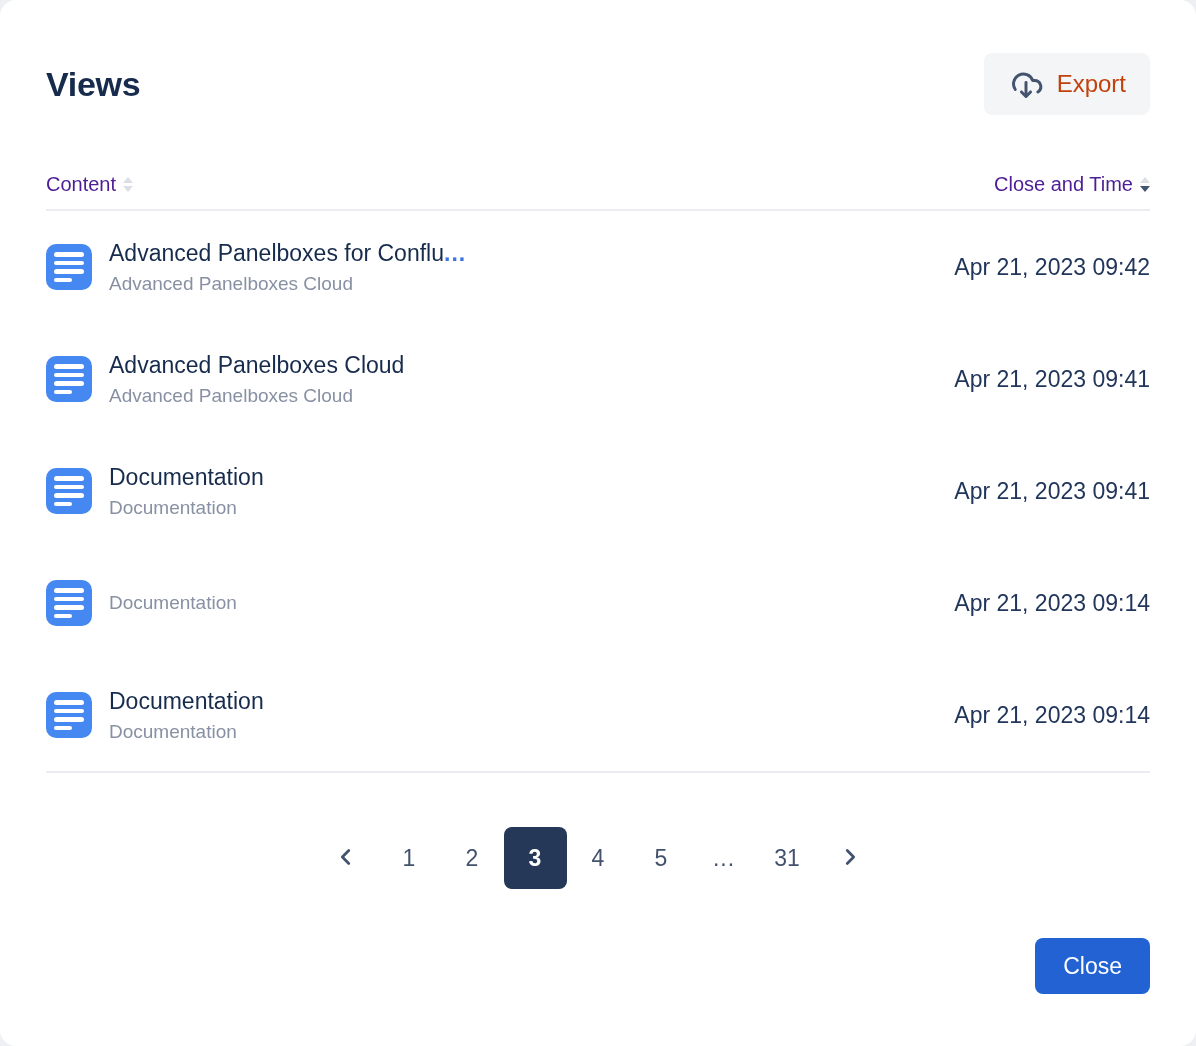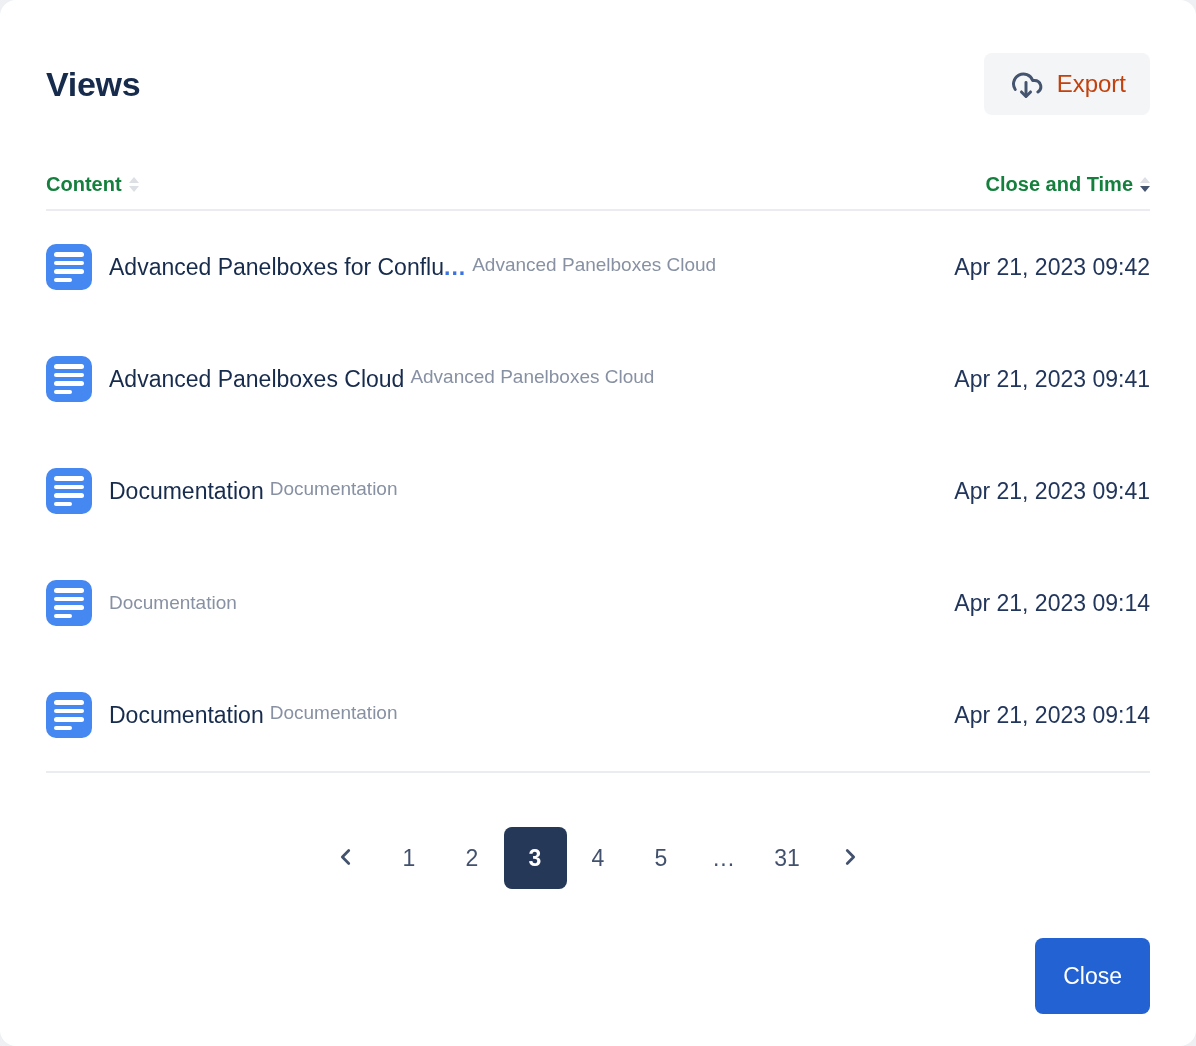--- a/index.html
+++ b/index.html
@@ -36,21 +36,21 @@
   .export-btn svg { display: block; }
 
   
   .table-head {
     display: flex; justify-content: space-between; align-items: center;
     margin-top: 58px; padding-bottom: 13px;
     border-bottom: 2px solid #EBECF0;
   }
   .th {
     display: flex; align-items: center; gap: 7px;
-    font-size: 20px; font-weight: 700; color: #15803d;
+    font-size: 20px; font-weight: 400; color: #4c1d95;
     cursor: pointer;
   }
   .sort-icon { display: flex; flex-direction: column; gap: 3px; }
   .tri-up {
     width: 0; height: 0;
     border-left: 5.5px solid transparent; border-right: 5.5px solid transparent;
     border-bottom: 6px solid #DCDFE4;
   }
   .tri-down {
     width: 0; height: 0;
@@ -66,21 +66,21 @@
   }
   .doc-icon {
     width: 46px; height: 46px; border-radius: 10px;
     background: #4688F1; box-sizing: border-box;
     padding: 8px; margin-right: 17px; flex: 0 0 auto;
     display: flex; flex-direction: column; justify-content: space-between;
   }
   .doc-icon .bar { height: 4.5px; border-radius: 2.5px; background: #ffffff; }
   .doc-icon .b1, .doc-icon .b2, .doc-icon .b3 { width: 30px; }
   .doc-icon .b4 { width: 18px; }
-  .row-text { flex: 1; min-width: 0; display: flex; flex-direction: row; gap: 6px; }
+  .row-text { flex: 1; min-width: 0; display: flex; flex-direction: column; gap: 6px; }
   .row-title { font-size: 23px; color: #172B4D; }
   .row-title .ellipsis { color: #3B74E0; font-weight: 700; letter-spacing: 1px; }
   .row-subtitle { font-size: 19px; color: #8791A3; }
   .row-date { font-size: 23px; color: #22365C; white-space: nowrap; margin-left: 4px; }
 
   
   .pagination {
     display: flex; justify-content: center; align-items: center;
     margin-top: 54px;
   }
@@ -97,21 +97,21 @@
   .page-item.ellipsis-item { cursor: default; letter-spacing: 1px; }
   .page-nav {
     width: 63px; height: 62px; display: flex; align-items: center; justify-content: center;
     background: none; border: none; cursor: pointer;
   }
 
   
   .modal-footer { display: flex; justify-content: flex-end; margin-top: 49px; }
   .close-btn {
     background: #2262D3; color: #ffffff; border: none; border-radius: 8px;
-    height: 76px; padding: 0 28px;
+    height: 56px; padding: 0 28px;
     font-family: inherit; font-size: 23px; font-weight: 500;
     cursor: pointer;
   }
 </style>
 </head>
 <body>
 
 <div class="modal">
 
   <div class="modal-header">

